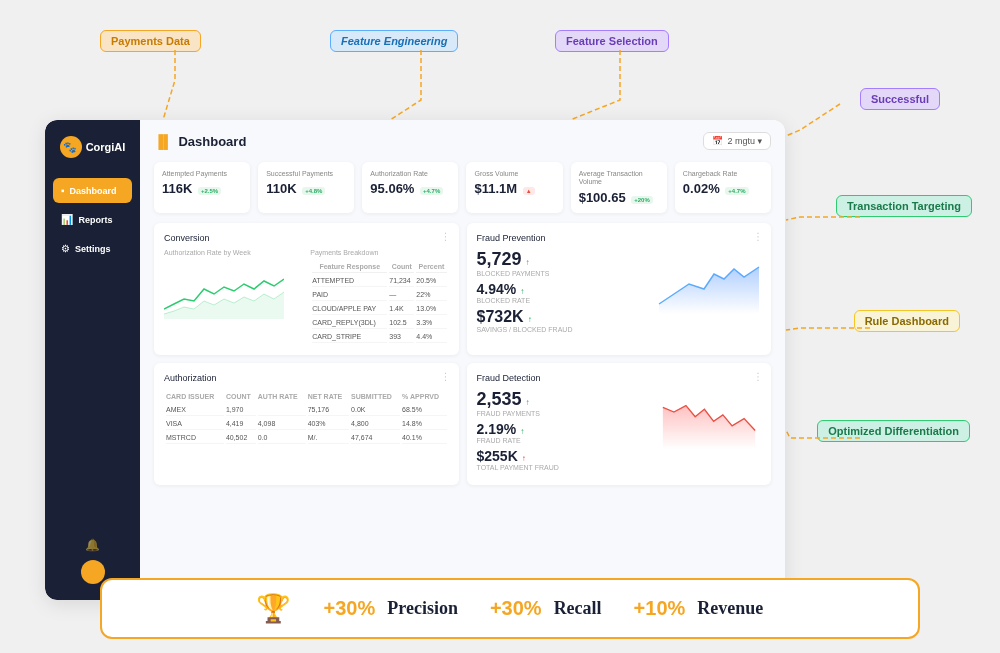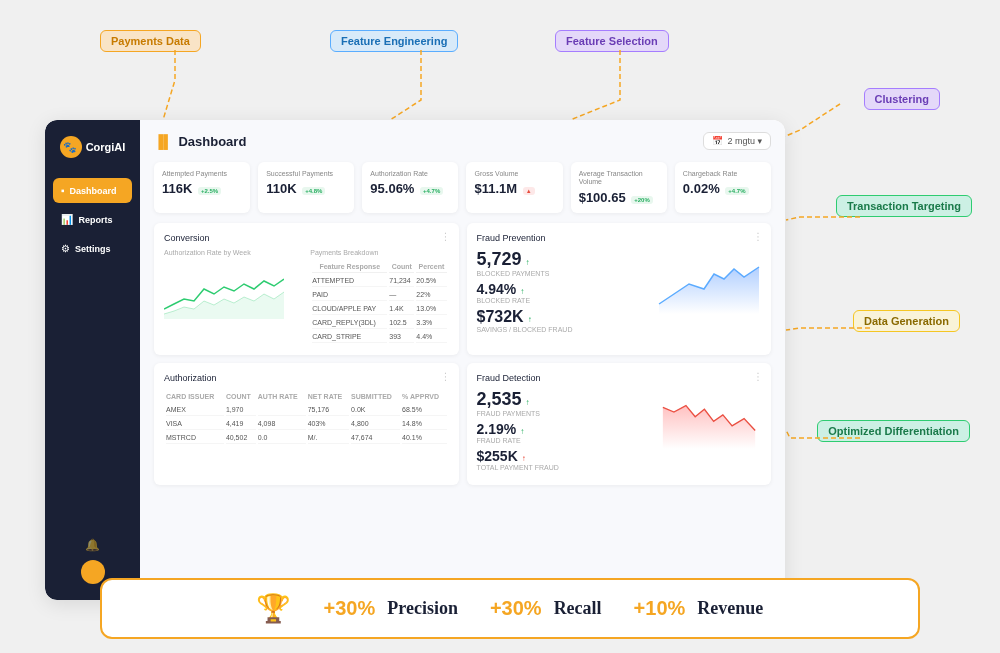--- a/index.html
+++ b/index.html
@@ -333,20 +333,21 @@
       border: 1.5px solid #f5a623;
       color: #c77b00;
     }
 
     .callout-feature-eng {
       top: 30px;
       left: 330px;
       background: rgba(200,230,255,0.6);
       border: 1.5px solid #5aadff;
       color: #1a6fb5;
+      font-style: italic;
     }
 
     .callout-feature-sel {
       top: 30px;
       left: 555px;
       background: rgba(220,200,255,0.6);
       border: 1.5px solid #a57dff;
       color: #6a3db5;
     }
 
@@ -468,27 +469,27 @@
   <div class="callout callout-payments">
     <span>Payments Data</span>
   </div>
   <div class="callout callout-feature-eng">
     <span>Feature Engineering</span>
   </div>
   <div class="callout callout-feature-sel">
     <span>Feature Selection</span>
   </div>
   <div class="callout callout-clustering">
-    <span>Clustering</span>
+    <span>Successful</span>
   </div>
   <div class="callout callout-transaction">
     <span>Transaction Targeting</span>
   </div>
   <div class="callout callout-rule">
-    <span>Data Generation</span>
+    <span>Rule Dashboard</span>
   </div>
   <div class="callout callout-optimized">
     <span>Optimized Differentiation</span>
   </div>
 
   <svg class="connectors-svg">
 
     <path d="M175,50 L175,80 L163,120" stroke="#f5a623" stroke-width="1.5" fill="none" stroke-dasharray="5,3"></path>
 
     <path d="M421,50 L421,100 L390,120" stroke="#f5a623" stroke-width="1.5" fill="none" stroke-dasharray="5,3"></path>

